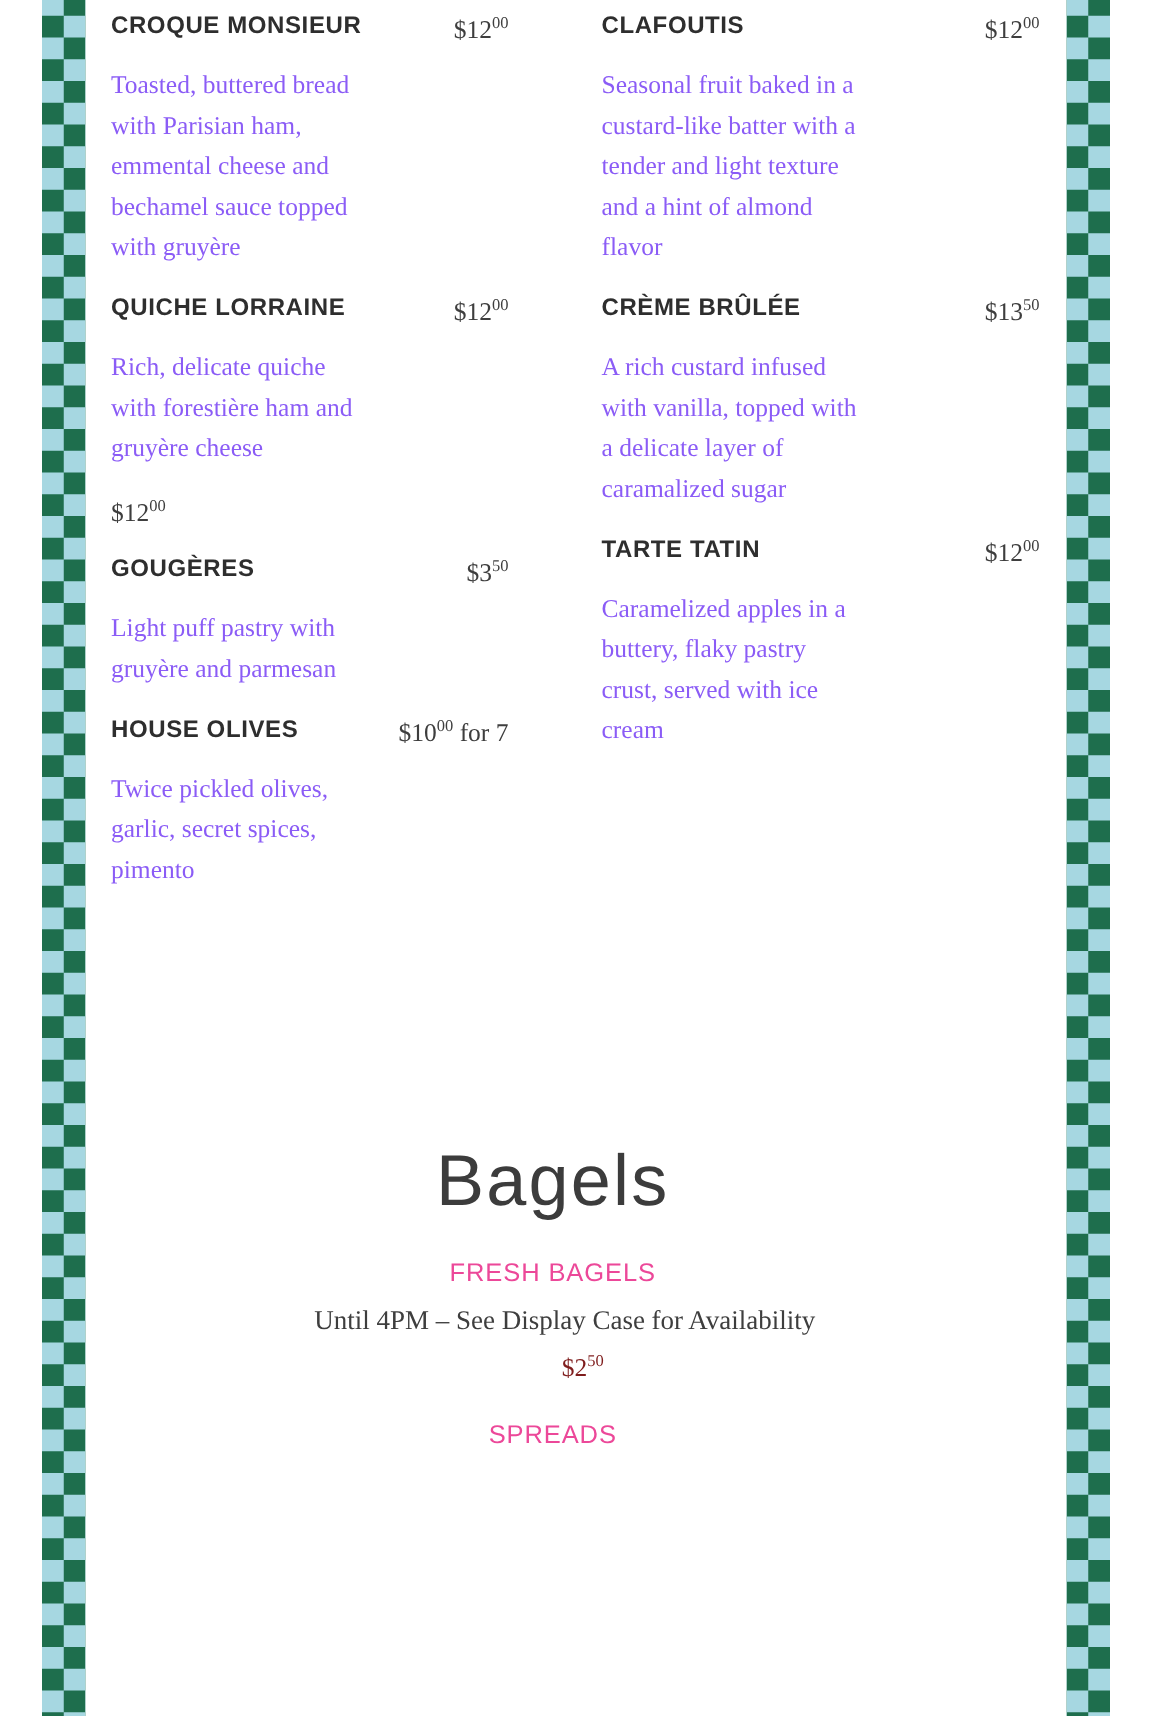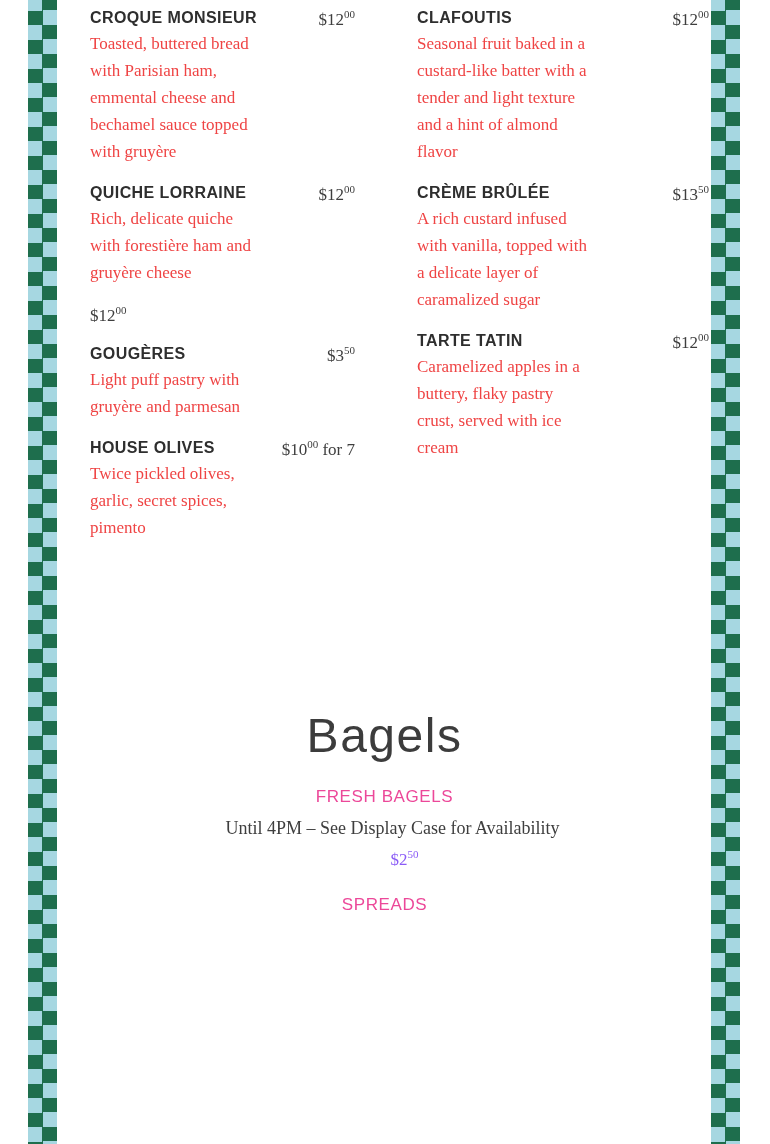--- a/index.html
+++ b/index.html
@@ -10,62 +10,62 @@
   .checker {
     position: absolute; top: 0; bottom: 0; width: 29px;
     background: repeating-conic-gradient(#1e6e4d 0% 25%, #a6d7e1 0% 50%);
     background-size: 29px 29px;
     background-position: 0 -4px;
   }
   .checker-left  { left: 28px; }
   .checker-right { right: 30px; }
 
   .content {
-    position: absolute; left: 57px; top: 0; width: 655px; height: 874px;
+    position: absolute; left: 41px; top: 0; width: 655px; height: 874px;
   }
 
   
   .menu-grid {
     display: grid;
     grid-template-columns: 265px 292px;
     column-gap: 62px;
     padding: 6px 3px 0 33px;
   }
   .menu-item { display: flex; justify-content: space-between; align-items: flex-start; }
   .menu-item + .menu-item { margin-top: 16px; }
   .item-main { width: 174px; }
   .item-name {
     font-family: "Liberation Sans", sans-serif;
     font-weight: 700; font-size: 16px; line-height: 24px;
     letter-spacing: 0.4px; color: #2e2e2e;
   }
   .item-desc {
-    font-size: 17px; line-height: 27px; color: #ef4444;
-    max-width: 172px;
+    font-size: 17px; line-height: 27px; color: #8b5cf6;
+    margin-top: 13px; max-width: 172px;
   }
   .item-price {
     font-size: 17px; color: #3e3e3e; white-space: nowrap; padding-top: 4px;
     text-align: center;
   }
   .item-price sup { font-size: 11px; line-height: 0; }
 
   
   .bagels { text-align: center; margin-top: 166px; }
   .bagels-title {
     font-family: "Liberation Sans", sans-serif;
     font-weight: 300; font-size: 48px; line-height: 58px;
     letter-spacing: 1.5px; color: #3c3c3c;
   }
   .center-item-name {
     font-family: "Liberation Sans", sans-serif;
     font-weight: 400; font-size: 17px; line-height: 24px;
     letter-spacing: 0.6px; color: #ec4899; margin-top: 20px;
   }
   .center-item-note { font-size: 18px; line-height: 27px; color: #3e3e3e; margin-top: 6px; margin-left: 16px; }
-  .center-item-price { font-size: 17px; line-height: 27px; color: #8b5cf6; margin-top: 4px; padding-left: 40px; }
+  .center-item-price { font-size: 17px; line-height: 27px; color: #7f1d1d; margin-top: 4px; padding-left: 40px; }
   .center-item-price sup { font-size: 11px; line-height: 0; }
   .spreads-name { }
 </style>
 </head>
 <body>
 
 <div class="checker checker-left"></div>
 <div class="checker checker-right"></div>
 
 <div class="content">

